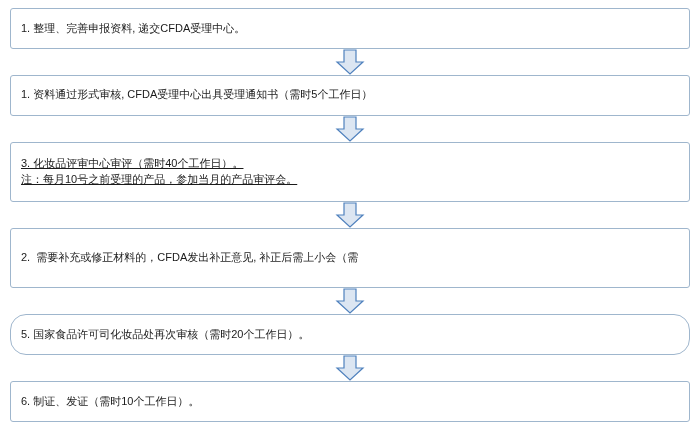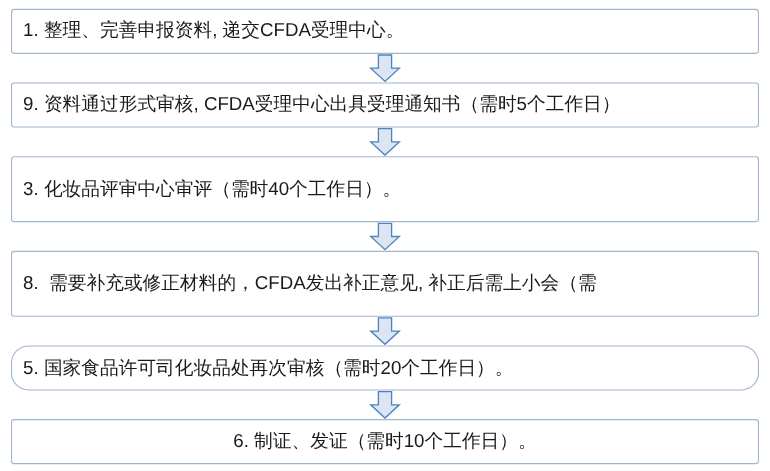--- a/index.html
+++ b/index.html
@@ -23,21 +23,21 @@
     flex-direction: column;
     align-items: stretch;
   }
   .step-box {
     border: 1px solid #9fb6cd;
     background: #ffffff;
     border-radius: 3px;
     box-sizing: border-box;
     padding: 6px 10px 7px 10px;
     color: #1a1a1a;
-    font-size: 17px;
+    font-size: 11px;
     line-height: 1.5;
     display: flex;
     flex-direction: column;
     justify-content: center;
   }
   .step-line {
     white-space: pre-wrap;
   }
   .arrow-wrap {
     display: flex;
@@ -62,56 +62,57 @@
     <div class="step-line">1. 整理、完善申报资料, 递交CFDA受理中心。</div>
   </div>
 
   <div class="arrow-wrap gap-sm">
     <svg class="arrow" viewBox="0 0 30 26">
       <polygon points="9,1 21,1 21,13 28,13 15,25 2,13 9,13" fill="#dce6f2" stroke="#4f81bd" stroke-width="1.2"></polygon>
     </svg>
   </div>
 
   <div class="step-box" style="height:44px;">
-    <div class="step-line">9. 资料通过形式审核, CFDA受理中心出具受理通知书（需时5个工作日）</div>
+    <div class="step-line">1. 资料通过形式审核, CFDA受理中心出具受理通知书（需时5个工作日）</div>
+  </div>
+
+  <div class="arrow-wrap gap-sm">
+    <svg class="arrow" viewBox="0 0 30 26">
+      <polygon points="9,1 21,1 21,13 28,13 15,25 2,13 9,13" fill="#dce6f2" stroke="#4f81bd" stroke-width="1.2"></polygon>
+    </svg>
+  </div>
+
+  <div class="step-box" style="height:66px;text-decoration:underline;">
+    <div class="step-line">3. 化妆品评审中心审评（需时40个工作日）。</div>
+    <div class="step-line">注：每月10号之前受理的产品，参加当月的产品审评会。</div>
   </div>
 
   <div class="arrow-wrap gap-sm">
     <svg class="arrow" viewBox="0 0 30 26">
       <polygon points="9,1 21,1 21,13 28,13 15,25 2,13 9,13" fill="#dce6f2" stroke="#4f81bd" stroke-width="1.2"></polygon>
     </svg>
   </div>
 
   <div class="step-box" style="height:66px;">
-    <div class="step-line">3. 化妆品评审中心审评（需时40个工作日）。</div>
-  </div>
-
-  <div class="arrow-wrap gap-sm">
-    <svg class="arrow" viewBox="0 0 30 26">
-      <polygon points="9,1 21,1 21,13 28,13 15,25 2,13 9,13" fill="#dce6f2" stroke="#4f81bd" stroke-width="1.2"></polygon>
-    </svg>
-  </div>
-
-  <div class="step-box" style="height:66px;">
-    <div class="step-line">8.  需要补充或修正材料的，CFDA发出补正意见, 补正后需上小会（需</div>
+    <div class="step-line">2.  需要补充或修正材料的，CFDA发出补正意见, 补正后需上小会（需</div>
   </div>
 
   <div class="arrow-wrap gap-sm">
     <svg class="arrow" viewBox="0 0 30 26">
       <polygon points="9,1 21,1 21,13 28,13 15,25 2,13 9,13" fill="#dce6f2" stroke="#4f81bd" stroke-width="1.2"></polygon>
     </svg>
   </div>
 
   <div class="step-box" style="height:44px;border-radius:16px;">
     <div class="step-line">5. 国家食品许可司化妆品处再次审核（需时20个工作日）。</div>
   </div>
 
   <div class="arrow-wrap gap-sm">
     <svg class="arrow" viewBox="0 0 30 26">
       <polygon points="9,1 21,1 21,13 28,13 15,25 2,13 9,13" fill="#dce6f2" stroke="#4f81bd" stroke-width="1.2"></polygon>
     </svg>
   </div>
 
-  <div class="step-box" style="height:44px;align-items:center;">
+  <div class="step-box" style="height:44px;">
     <div class="step-line">6. 制证、发证（需时10个工作日）。</div>
   </div>
 
 </div>
 
 </body></html>

